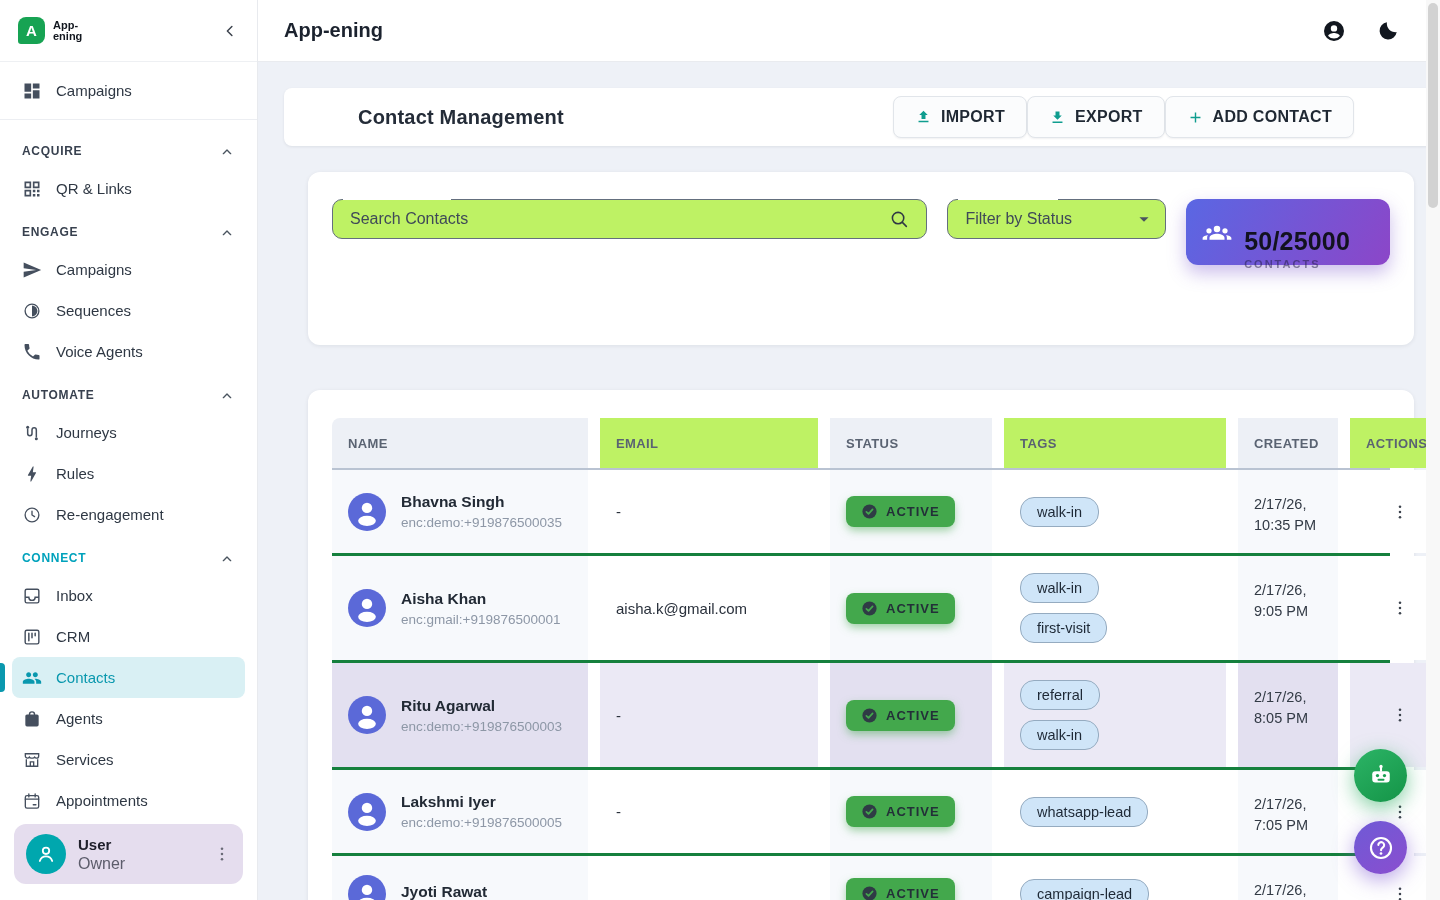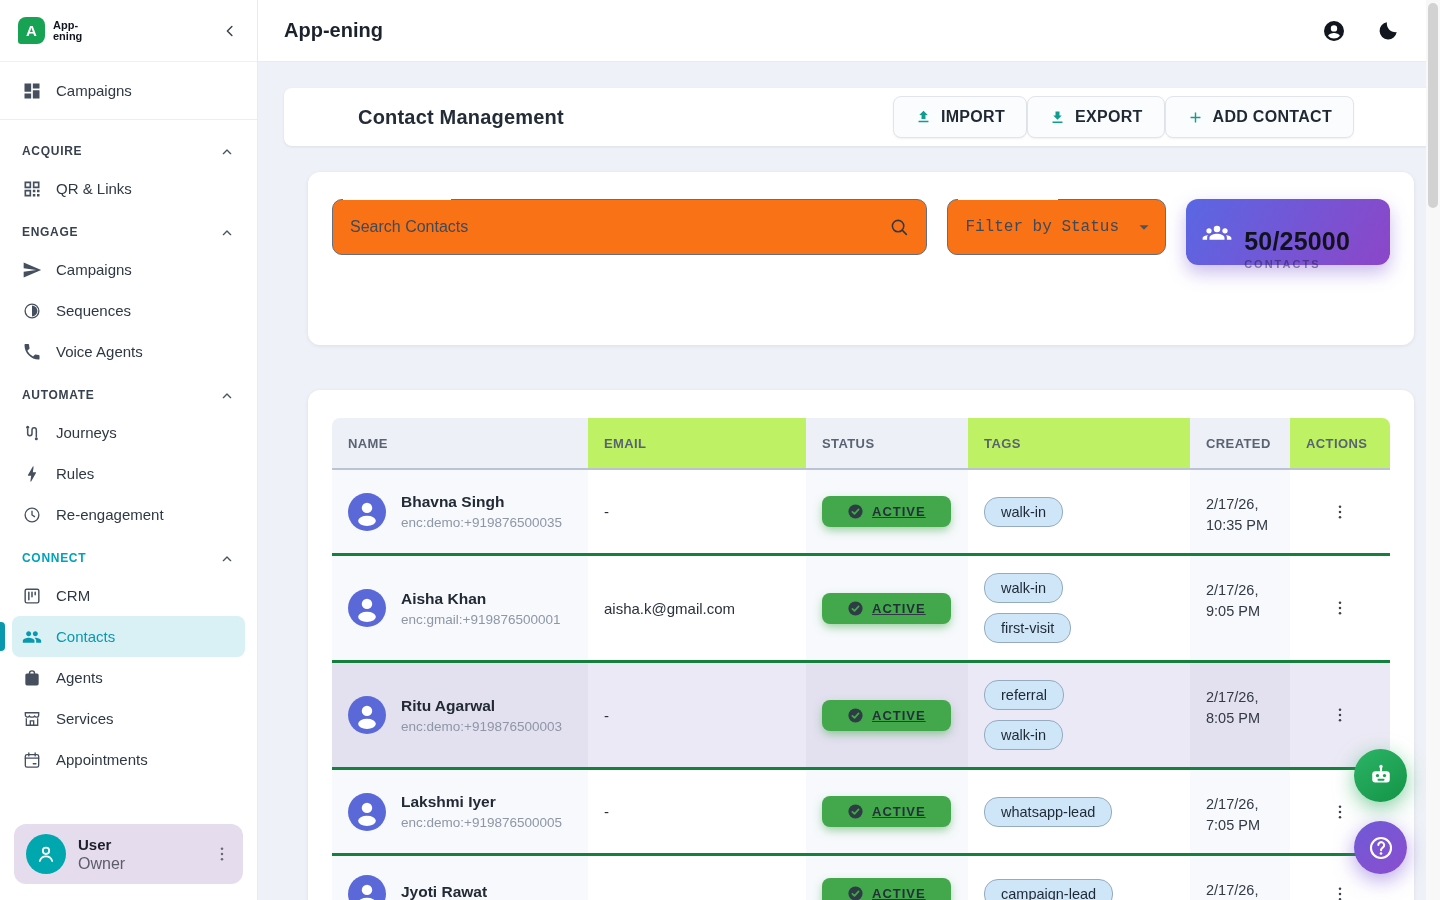--- a/index.html
+++ b/index.html
@@ -90,27 +90,27 @@
   }
   .tb-btn .ic { width:17px; height:17px; color:#0f9d8f; }
 
   
   .filter-card {
     margin:26px 26px 0 50px; height:173px; background:#fff; border-radius:12px;
     box-shadow:0 1px 4px rgba(16,24,40,.08); padding:27px 24px;
     display:flex; gap:20px; align-items:flex-start;
   }
   .field {
-    position:relative; height:56px; border:1px solid #646f7e; border-radius:10px;
-    display:flex; align-items:center; background:#f97316; cursor:text;
+    position:relative; height:40px; border:1px solid #646f7e; border-radius:10px;
+    display:flex; align-items:center; background:#bef264; cursor:text;
   }
   .field::before { content:""; position:absolute; top:-1px; height:1px; background:#fff; }
   .search-field { width:596px; }
   .search-field::before { left:10px; width:108px; }
-  .select-field { width:219px; cursor:pointer;font-family:Liberation Mono, monospace; }
+  .select-field { width:219px; cursor:pointer; }
   .select-field::before { left:10px; width:100px; }
   .field-label { font-size:16px; color:#3f4958; padding-left:17px; flex:1; }
   .field .ic { width:22px; height:22px; color:#2f3844; margin-right:16px; }
   .field .caret { width:22px; height:22px; color:#4a545f; margin-right:10px; }
 
   .counter {
     width:204px; height:66px; border-radius:12px;
     background:linear-gradient(120deg,#5a67e3 0%,#8c46c8 100%);
     box-shadow:0 8px 18px rgba(108,70,200,.35);
     display:flex; align-items:center; gap:12px; padding:0 16px;
@@ -118,21 +118,21 @@
   .counter .ic { width:30px; height:30px; color:#fff; }
   .counter-value { font-size:25px; font-weight:800; color:#12121f; letter-spacing:.2px;margin-top:33px; }
   .counter-label { font-size:11px; font-weight:bold; letter-spacing:2px; color:rgba(28,22,56,.48); margin-top:2px; }
 
   
   .table-card {
     margin:45px 26px 0 50px; background:#fff; border-radius:12px;
     box-shadow:0 1px 4px rgba(16,24,40,.08); padding:28px 24px; height:640px;
   }
   .grid-head, .grid-row {
-    display:grid; grid-template-columns:256px 218px 162px 222px 100px 100px;
+    display:grid; grid-template-columns:256px 218px 162px 222px 100px 100px;gap:12px;
   }
   .grid-head { border-bottom:2px solid #b9c3d2; }
   .h-cell {
     height:50px; display:flex; align-items:center; padding:0 16px;
     font-size:13px; font-weight:bold; letter-spacing:.4px; color:#5a6372;
     background:#bef264;
   }
   .h-cell.striped { background:#edf0f6; }
   .h-cell:first-child { border-radius:8px 0 0 0; }
   .h-cell:last-child { border-radius:0 8px 0 0; }
@@ -146,21 +146,21 @@
   .avatar {
     width:38px; height:38px; border-radius:50%; background:#5b69d8; color:#fff;
     display:flex; align-items:center; justify-content:center; flex:0 0 38px;
   }
   .avatar svg { width:38px; height:38px; }
   .nm { font-size:15.5px; font-weight:bold; color:#222a35; }
   .ph { font-size:13.5px; color:#8d97a6; margin-top:4px; }
   .c-email { font-size:15px; color:#2a313c; }
   .status-pill {
     display:inline-flex; align-items:center; gap:8px; background:#43a84c;
-    border-radius:8px; padding:7px 25px; box-shadow:0 4px 10px -1px rgba(67,168,76,.55);text-decoration:underline;
+    border-radius:8px; padding:7px 15px; box-shadow:0 4px 10px -1px rgba(67,168,76,.55);
   }
   .status-pill .ic { width:17px; height:17px; }
   .status-pill span { font-size:13px; font-weight:bold; letter-spacing:1px; color:#233038; }
   .c-tags { flex-direction:column; align-items:flex-start; justify-content:center; gap:10px; }
   .tag {
     background:#cfe5f8; border:1px solid #95abc0; border-radius:14px;
     padding:6px 16px; font-size:14.5px; color:#1e2936; white-space:nowrap;
   }
   .c-created { font-size:14.5px; color:#323a45; line-height:1.45; display:block; padding-top:24px; }
   .c-actions { justify-content:center; }
@@ -298,20 +298,29 @@
         </span>
         <span>Re-engagement</span>
       </div>
       <div class="section-row accent">
         <span class="section-label">CONNECT</span>
         <span class="section-chevron">
           <svg viewBox="0 0 24 24" width="100%" height="100%" fill="currentColor">
             <path d="M6.5 14.5L12 9l5.5 5.5" fill="none" stroke="currentColor" stroke-width="2" stroke-linecap="round" stroke-linejoin="round"></path>
           </svg>
         </span>
+      </div>
+      <div class="nav-item">
+        <span class="ic">
+          <svg viewBox="0 0 24 24" width="100%" height="100%" fill="currentColor">
+            <rect x="3.8" y="3.8" width="16.4" height="16.4" rx="2" fill="none" stroke="currentColor" stroke-width="1.7"></rect>
+            <path d="M3.8 13.5h4.4a3.8 3.8 0 007.6 0h4.4" fill="none" stroke="currentColor" stroke-width="1.7"></path>
+          </svg>
+        </span>
+        <span>Inbox</span>
       </div>
       <div class="nav-item">
         <span class="ic">
           <svg viewBox="0 0 24 24" width="100%" height="100%" fill="currentColor">
             <rect x="3.8" y="3.8" width="16.4" height="16.4" rx="2" fill="none" stroke="currentColor" stroke-width="1.7"></rect>
             <path d="M8.2 7.5v9M12 7.5v5.5M15.8 7.5v3" fill="none" stroke="currentColor" stroke-width="1.8" stroke-linecap="round"></path>
           </svg>
         </span>
         <span>CRM</span>
       </div>

